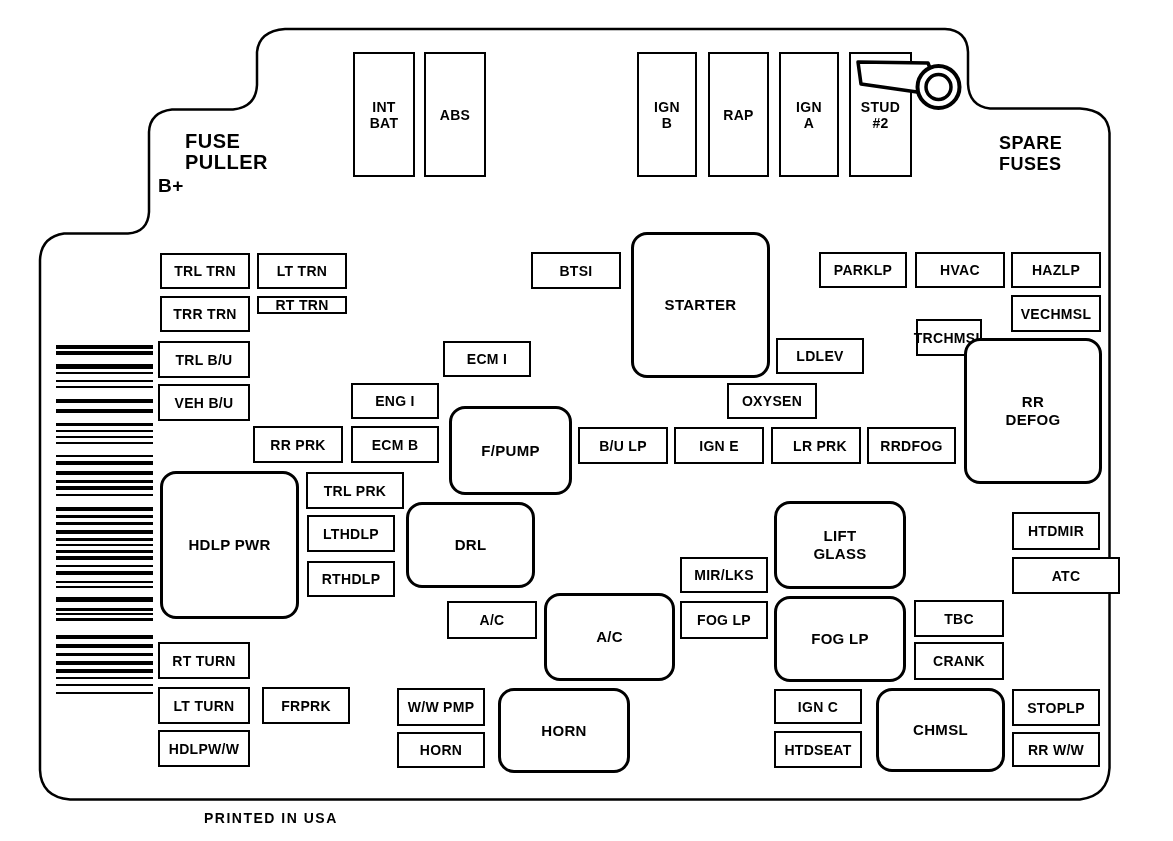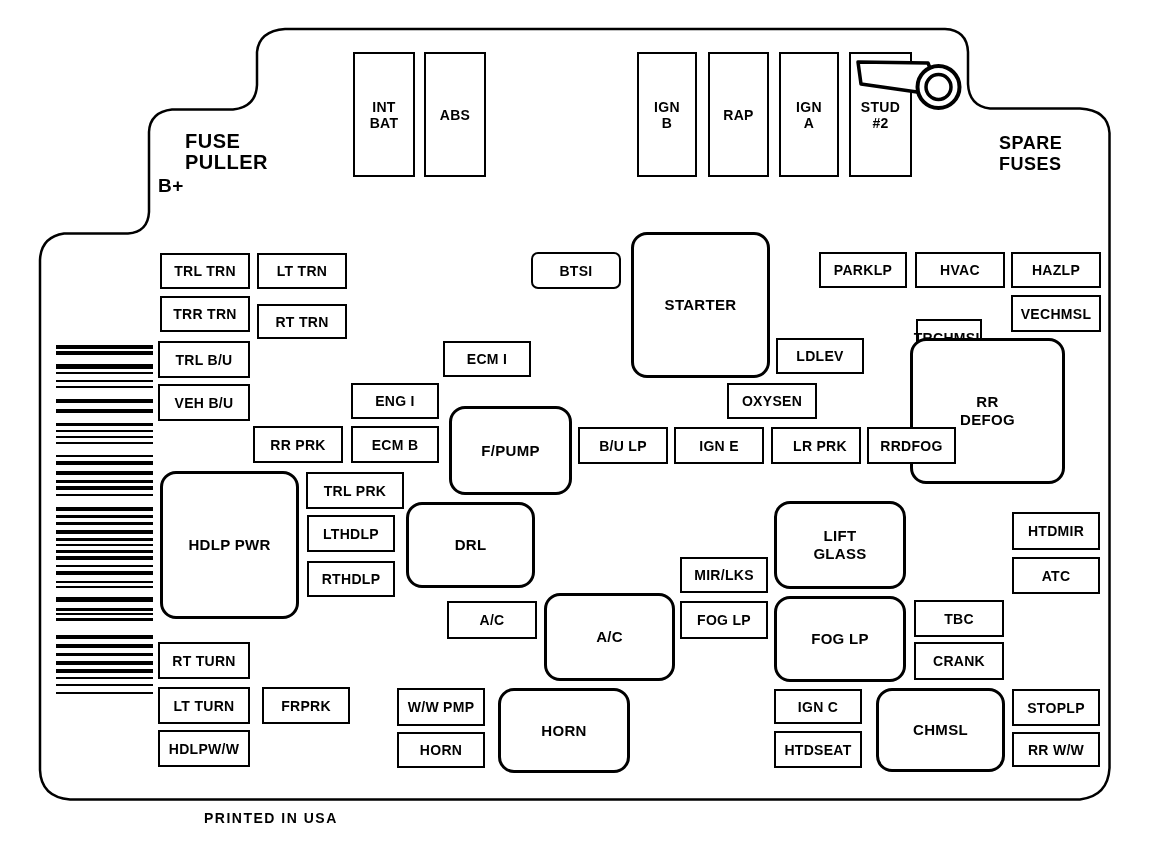--- a/index.html
+++ b/index.html
@@ -135,52 +135,52 @@
       <div class="fuse" style="left: 637px; top: 52px; width: 60px; height: 125px;">IGN
 B</div>
       <div class="fuse" style="left: 708px; top: 52px; width: 61px; height: 125px;">RAP</div>
       <div class="fuse" style="left: 779px; top: 52px; width: 60px; height: 125px;">IGN
 A</div>
       <div class="fuse" style="left: 849px; top: 52px; width: 63px; height: 125px;">STUD
 #2</div>
       <div class="fuse" style="left: 160px; top: 253px; width: 90px; height: 36px;">TRL TRN</div>
       <div class="fuse" style="left: 257px; top: 253px; width: 90px; height: 36px;">LT TRN</div>
       <div class="fuse" style="left: 160px; top: 296px; width: 90px; height: 36px;">TRR TRN</div>
-      <div class="fuse" style="left: 257px; top: 304px; width: 90px; height: 35px;">RT TRN</div>
-      <div class="fuse" style="left: 531px; top: 252px; width: 90px; height: 37px; border-radius: 7px;">BTSI</div>
+      <div class="fuse" style="left: 257px; top: 296px; width: 90px; height: 18px;">RT TRN</div>
+      <div class="fuse" style="left: 531px; top: 252px; width: 90px; height: 37px;">BTSI</div>
       <div class="fuse" style="left: 819px; top: 252px; width: 88px; height: 36px;">PARKLP</div>
       <div class="fuse" style="left: 915px; top: 252px; width: 90px; height: 36px;">HVAC</div>
       <div class="fuse" style="left: 1011px; top: 252px; width: 90px; height: 36px;">HAZLP</div>
       <div class="fuse" style="left: 916px; top: 295px; width: 66px; height: 37px; margin-top: 24px;">TRCHMSL</div>
       <div class="fuse" style="left: 1011px; top: 295px; width: 90px; height: 37px;">VECHMSL</div>
       <div class="fuse rounded" style="left: 631px; top: 232px; width: 139px; height: 146px;">STARTER</div>
       <div class="fuse" style="left: 158px; top: 341px; width: 92px; height: 37px;">TRL B/U</div>
       <div class="fuse" style="left: 443px; top: 341px; width: 88px; height: 36px;">ECM I</div>
       <div class="fuse" style="left: 776px; top: 338px; width: 88px; height: 36px;">LDLEV</div>
       <div class="fuse" style="left: 158px; top: 384px; width: 92px; height: 37px;">VEH B/U</div>
       <div class="fuse" style="left: 351px; top: 383px; width: 88px; height: 36px;">ENG I</div>
       <div class="fuse" style="left: 727px; top: 383px; width: 90px; height: 36px;">OXYSEN</div>
-      <div class="fuse rounded" style="left: 910px; top: 338px; width: 155px; height: 146px;">RR
+      <div class="fuse rounded" style="left: 964px; top: 338px; width: 138px; height: 146px;">RR
 DEFOG</div>
       <div class="fuse" style="left: 253px; top: 426px; width: 90px; height: 37px;">RR PRK</div>
       <div class="fuse" style="left: 351px; top: 426px; width: 88px; height: 37px;">ECM B</div>
       <div class="fuse rounded" style="left: 449px; top: 406px; width: 123px; height: 89px;">F/PUMP</div>
       <div class="fuse" style="left: 578px; top: 427px; width: 90px; height: 37px;">B/U LP</div>
       <div class="fuse" style="left: 674px; top: 427px; width: 90px; height: 37px; text-align: center;">IGN E</div>
       <div class="fuse" style="left: 771px; top: 427px; width: 90px; height: 37px; padding-left: 8px;">LR PRK</div>
       <div class="fuse" style="left: 867px; top: 427px; width: 89px; height: 37px;">RRDFOG</div>
       <div class="fuse rounded" style="left: 160px; top: 471px; width: 139px; height: 148px;">HDLP PWR</div>
       <div class="fuse" style="left: 306px; top: 472px; width: 98px; height: 37px;">TRL PRK</div>
       <div class="fuse" style="left: 307px; top: 515px; width: 88px; height: 37px;">LTHDLP</div>
       <div class="fuse" style="left: 307px; top: 561px; width: 88px; height: 36px;">RTHDLP</div>
       <div class="fuse rounded" style="left: 774px; top: 501px; width: 132px; height: 88px;">LIFT
 GLASS</div>
       <div class="fuse rounded" style="left: 406px; top: 502px; width: 129px; height: 86px;">DRL</div>
       <div class="fuse" style="left: 1012px; top: 512px; width: 88px; height: 38px;">HTDMIR</div>
-      <div class="fuse" style="left: 1012px; top: 557px; width: 88px; height: 37px;">ATC</div>
+      <div class="fuse" style="left: 1012px; top: 557px; width: 108px; height: 37px;">ATC</div>
       <div class="fuse" style="left: 680px; top: 557px; width: 88px; height: 36px;">MIR/LKS</div>
       <div class="fuse" style="left: 447px; top: 601px; width: 90px; height: 38px;">A/C</div>
       <div class="fuse rounded" style="left: 544px; top: 593px; width: 131px; height: 88px;">A/C</div>
       <div class="fuse" style="left: 680px; top: 601px; width: 88px; height: 38px;">FOG LP</div>
       <div class="fuse rounded" style="left: 774px; top: 596px; width: 132px; height: 86px;">FOG LP</div>
       <div class="fuse" style="left: 914px; top: 600px; width: 90px; height: 37px;">TBC</div>
       <div class="fuse" style="left: 914px; top: 642px; width: 90px; height: 38px;">CRANK</div>
       <div class="fuse" style="left: 158px; top: 642px; width: 92px; height: 37px;">RT TURN</div>
       <div class="fuse" style="left: 158px; top: 687px; width: 92px; height: 37px;">LT TURN</div>
       <div class="fuse" style="left: 262px; top: 687px; width: 88px; height: 37px;">FRPRK</div>

